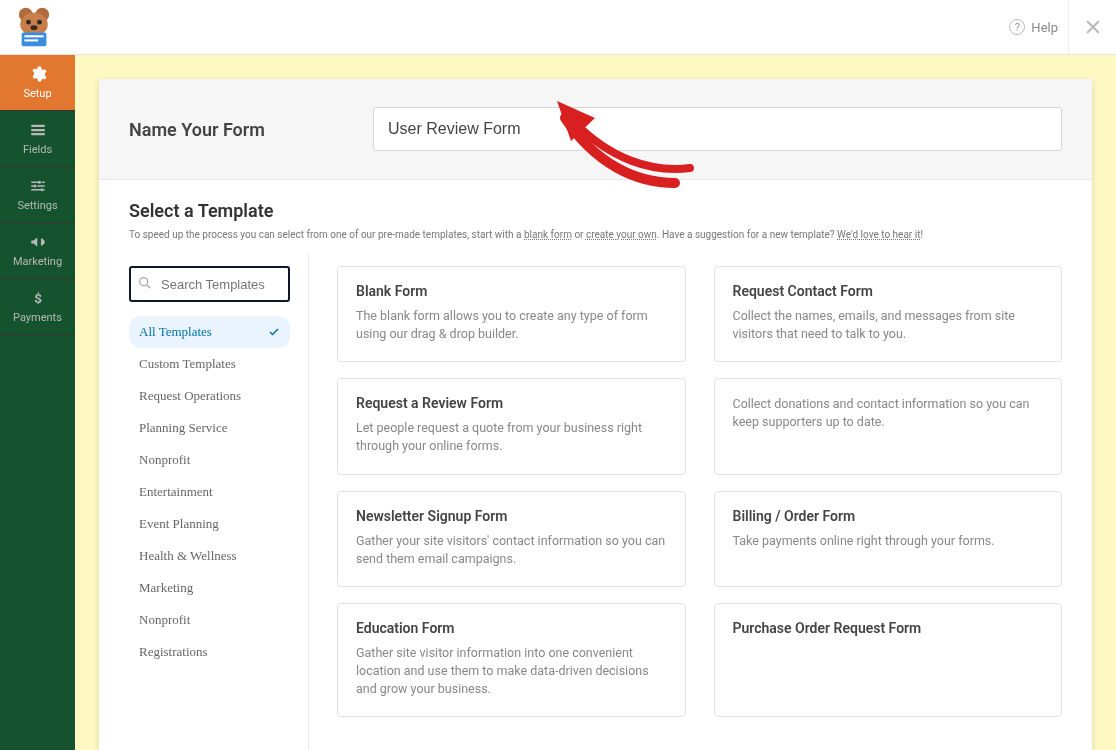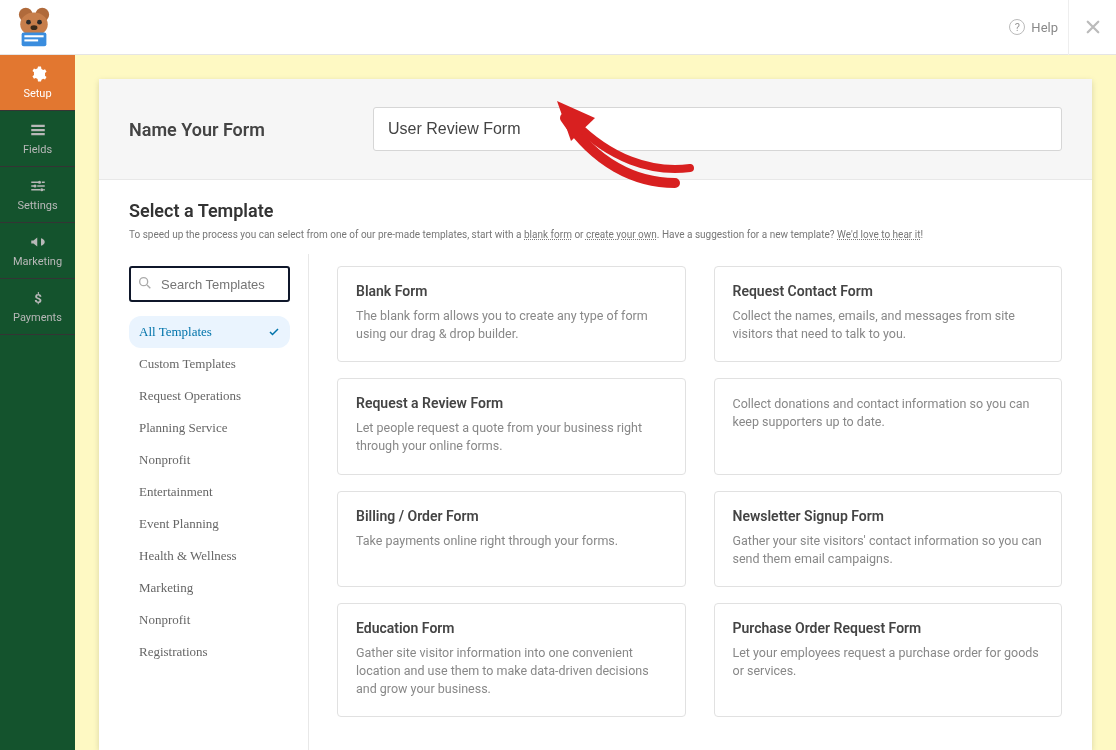--- a/index.html
+++ b/index.html
@@ -374,34 +374,33 @@
               <p>Collect the names, emails, and messages from site visitors that need to talk to you.</p>
             </div>
             <div class="card">
               <h3>Request a Review Form</h3>
               <p>Let people request a quote from your business right through your online forms.</p>
             </div>
             <div class="card">
               <p>Collect donations and contact information so you can keep supporters up to date.</p>
             </div>
             <div class="card">
+              <h3>Newsletter Signup Form</h3>
+              <p>Gather your site visitors' contact information so you can send them email campaigns.</p>
+            </div>
+            <div class="card">
               <h3>Billing / Order Form</h3>
               <p>Take payments online right through your forms.</p>
             </div>
             <div class="card">
-              <h3>Newsletter Signup Form</h3>
-              <p>Gather your site visitors' contact information so you can send them email campaigns.</p>
-            </div>
-            <div class="card">
               <h3>Education Form</h3>
               <p>Gather site visitor information into one convenient location and use them to make data-driven decisions and grow your business.</p>
             </div>
             <div class="card">
               <h3>Purchase Order Request Form</h3>
-              <p>Let your employees request a purchase order for goods or services.</p>
             </div>
           </div>
         </div>
       </div>
 
     </div>
 
     <svg class="arrow-overlay" viewBox="0 0 240 120">
       <path d="M210 100 C 170 100, 130 80, 100 35" stroke="#d82020" stroke-width="10" fill="none" stroke-linecap="round"></path>
       <path d="M225 85 C 185 90, 145 75, 110 40" stroke="#d82020" stroke-width="8" fill="none" stroke-linecap="round"></path>

